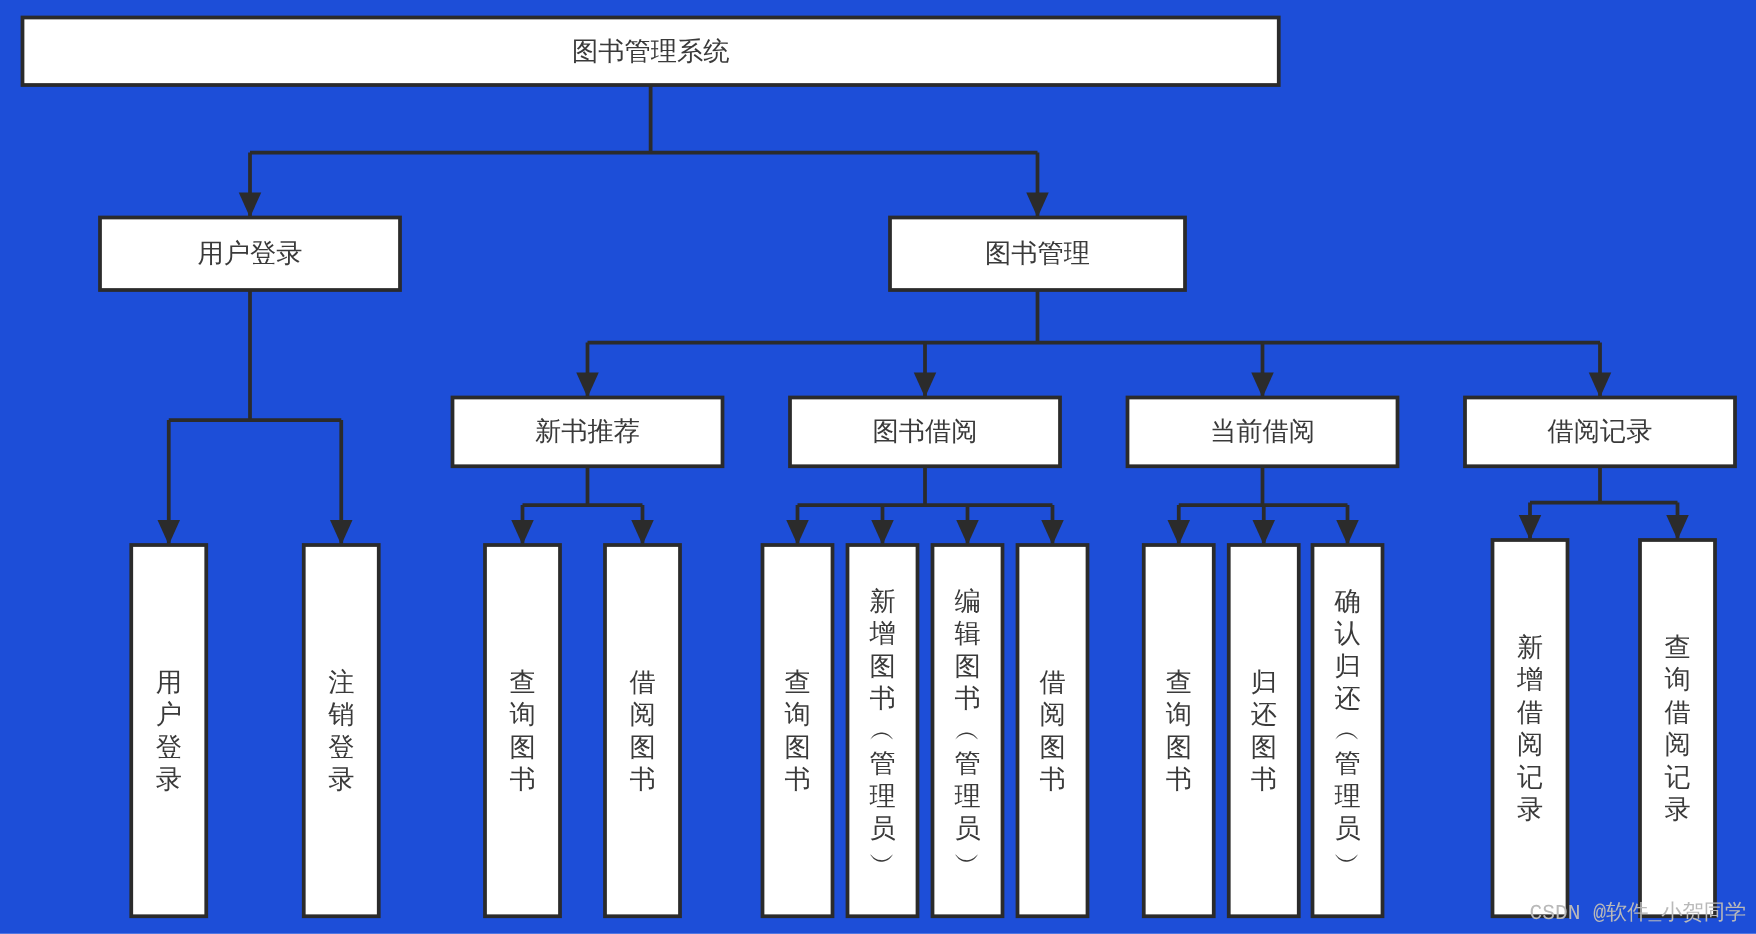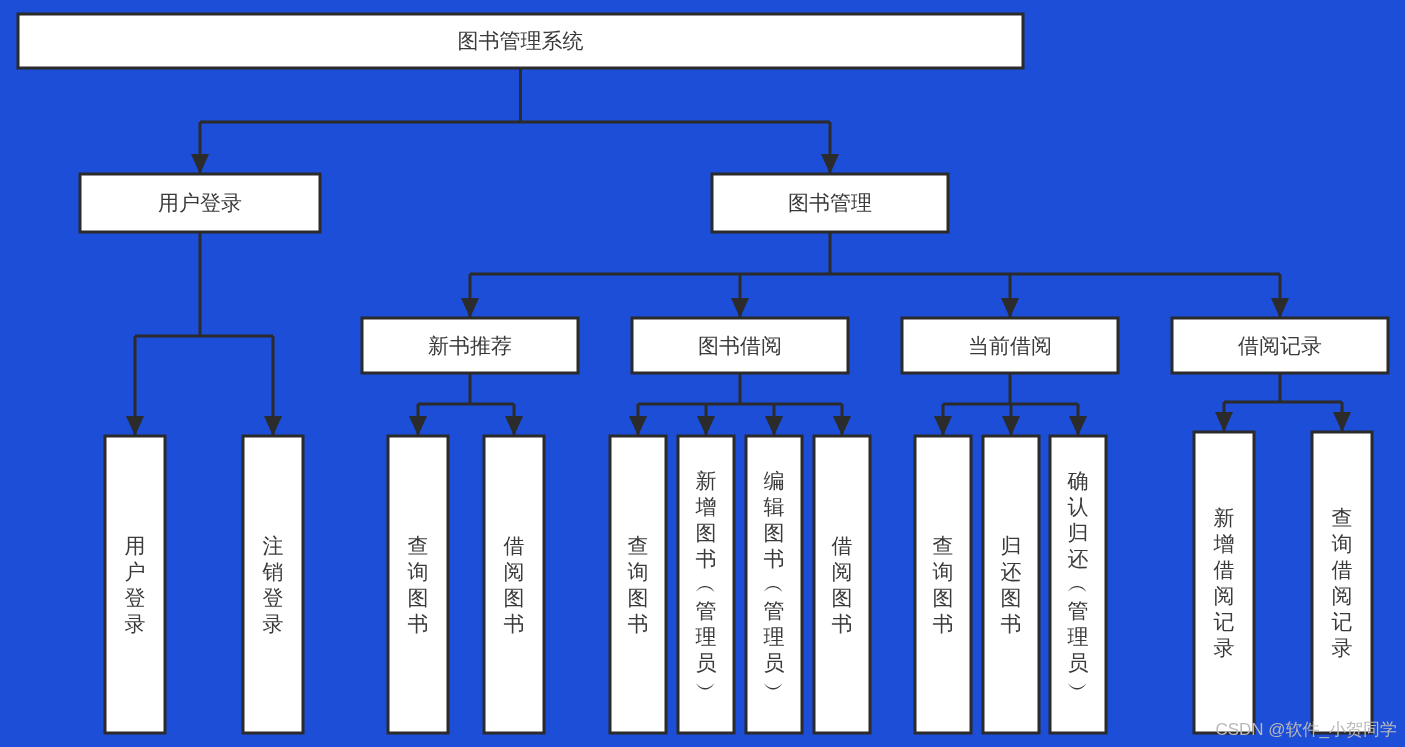--- a/index.html
+++ b/index.html
@@ -54,21 +54,21 @@
   .arrow-head {
     fill: #2b2b2b;
     stroke: none;
   }
   .watermark-text {
     position: absolute;
     right: 8px;
     bottom: 6px;
     color: #b9b9b9;
     font-size: 17px;
-    font-family: Liberation Sans, sans-serif;
+    font-family: Liberation Mono, monospace;
     white-space: nowrap;
     user-select: none;
   }
 </style>
 </head>
 <body>
 
 <div id="diagram-root">
   <svg class="diagram-canvas" viewBox="0 0 1405 747">
     <g id="connector-layer">

